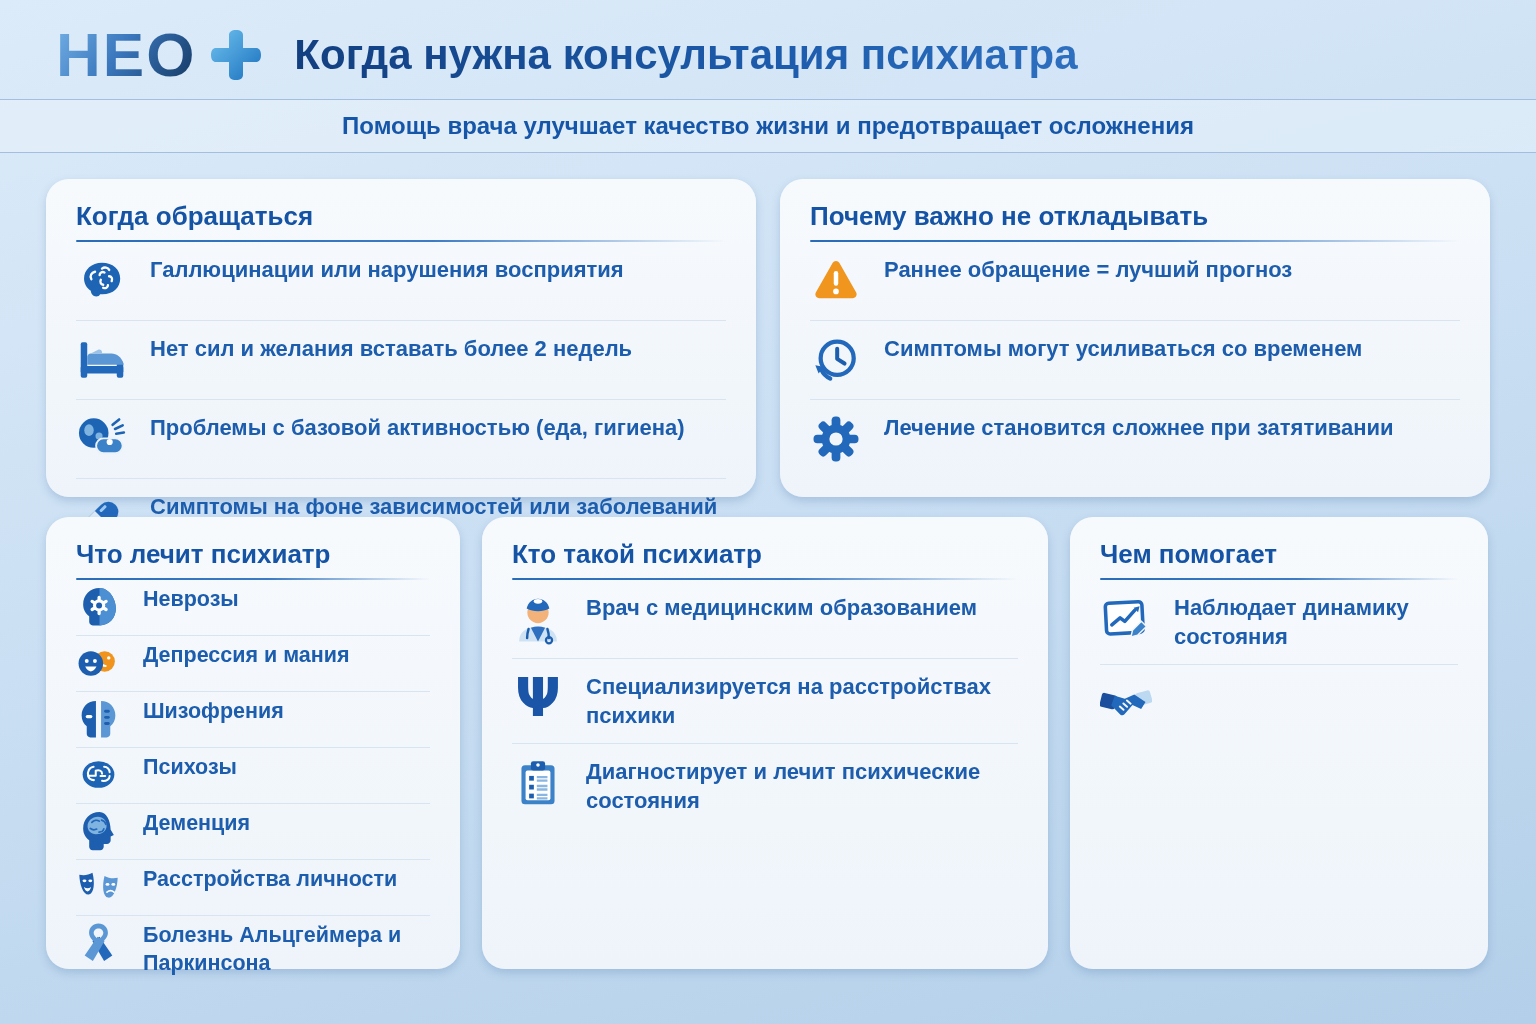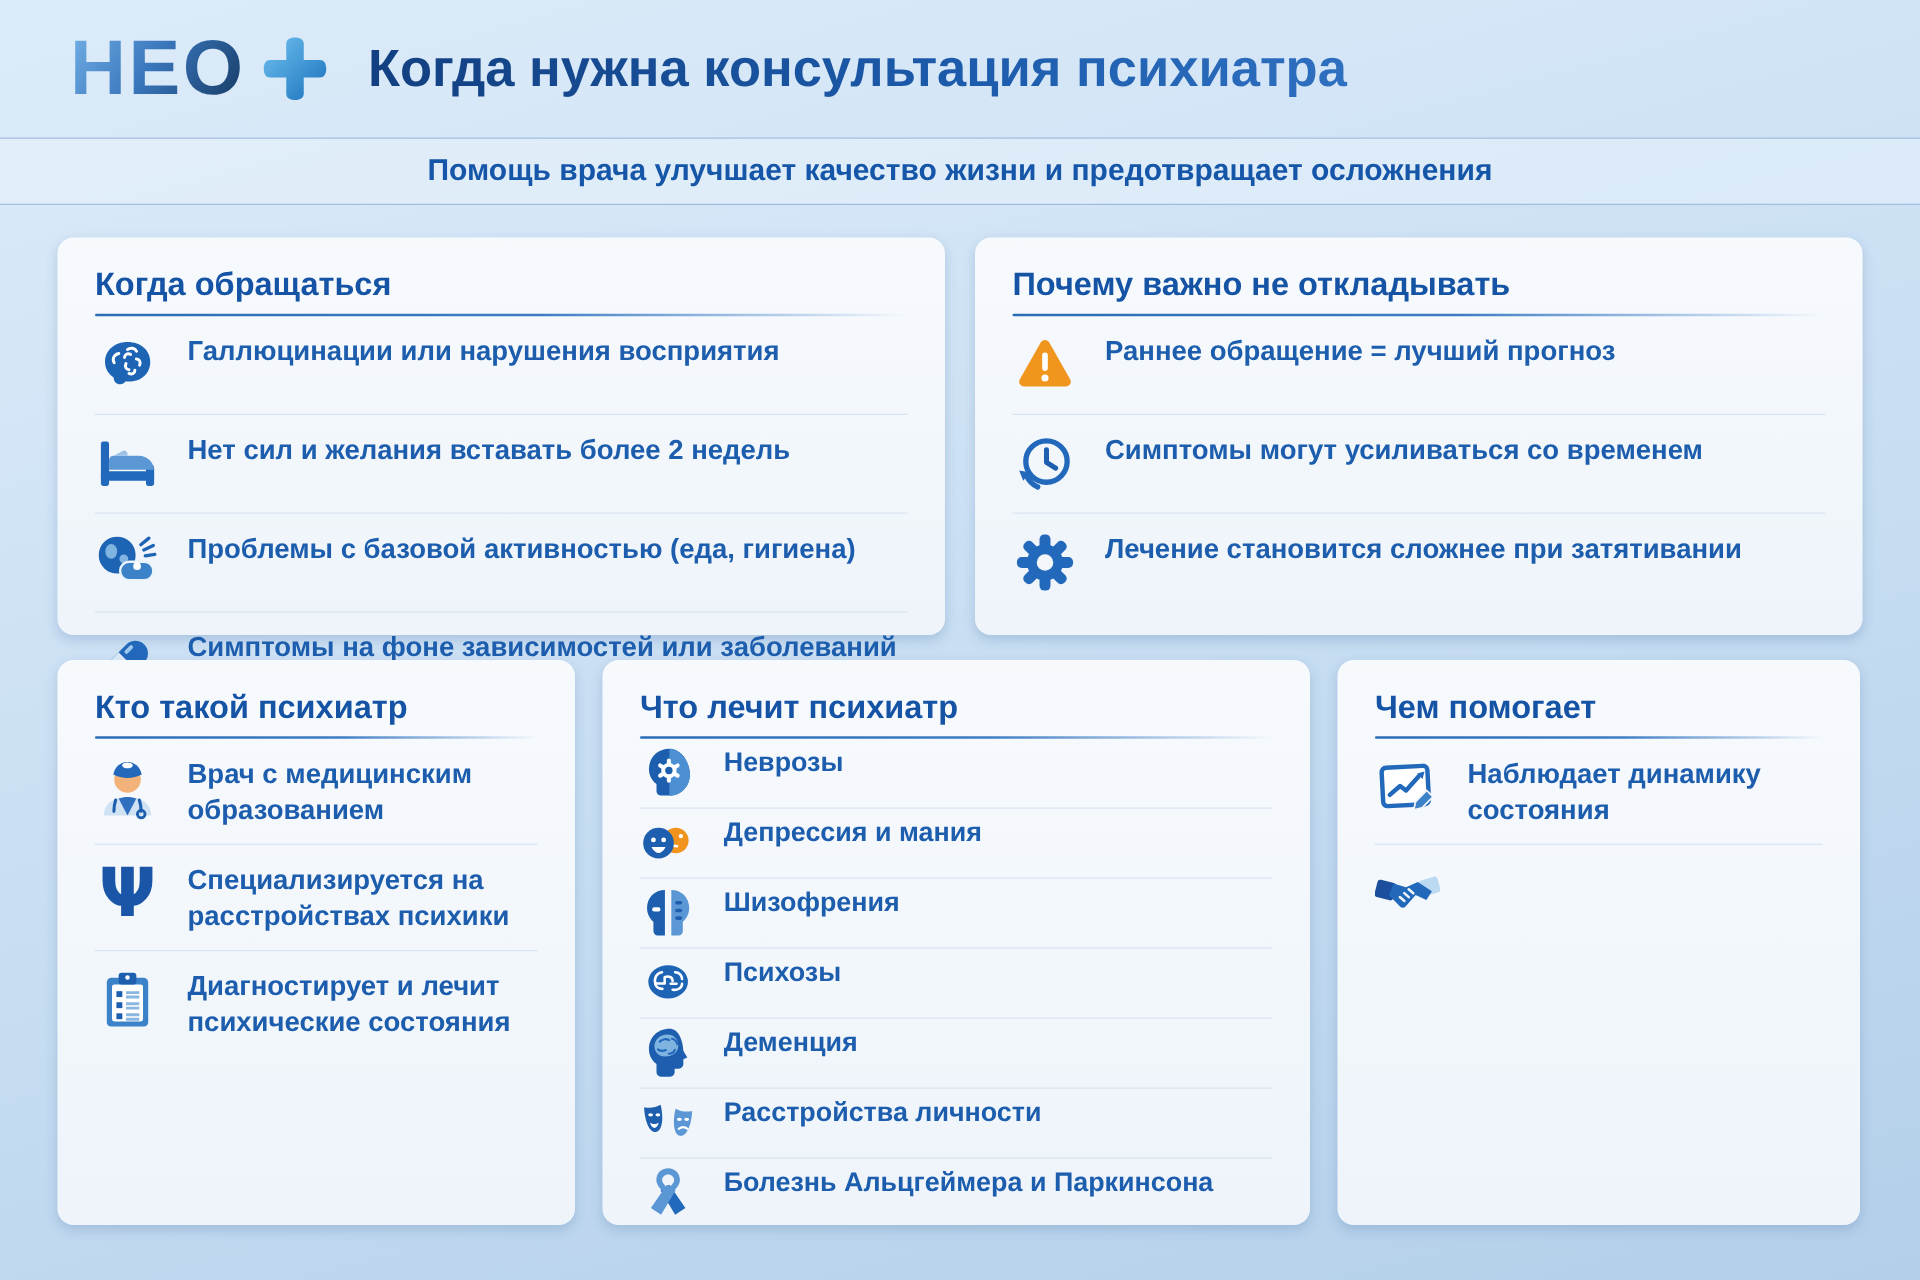--- a/index.html
+++ b/index.html
@@ -17,34 +17,34 @@
     -webkit-background-clip:text;background-clip:text;color:transparent;
     text-shadow:none;
   }
   .logo-plus{width:56px;height:56px;display:block;}
   .page-title{
     margin:0;font-size:42px;font-weight:bold;line-height:1.1;
     background:linear-gradient(90deg,#123f80 0%,#1c5bab 60%,#2e6fc0 100%);
     -webkit-background-clip:text;background-clip:text;color:transparent;
   }
   .subtitle-bar{
-    margin-top:14px;
+    margin-top:3px;
     border-top:1px solid rgba(130,165,212,.65);
     border-bottom:1px solid rgba(130,165,212,.65);
     background:rgba(233,243,251,.5);
     text-align:center;padding:12px 0;
     font-size:24px;font-weight:bold;color:#1656a8;
   }
   
   .main{padding:26px 46px 0;}
   .row-top{display:grid;grid-template-columns:1fr 1fr;gap:24px;margin-bottom:20px;}
   .row-bottom{display:grid;grid-template-columns:414px 566px 418px;gap:22px;}
   .card{
     background:linear-gradient(180deg,#f7fafd 0%,#eef4fa 100%);
-    border-radius:13px;
+    border-radius:23px;
     box-shadow:0 4px 9px rgba(90,130,180,.30);
     padding:16px 30px 8px;
     box-sizing:border-box;
   }
   .card.tall{height:452px;}
   .card.short{height:318px;}
   .card-title{
     margin:0;font-size:26px;font-weight:bold;color:#1553a5;
     padding:6px 0 10px;position:relative;
   }
@@ -194,20 +194,128 @@
             </svg>
           </span>
           <span class="label">Лечение становится сложнее при затятивании</span>
         </li>
       </ul>
     </section>
   </div>
 
   <div class="row-bottom">
 
+    <section class="card tall compact">
+      <h2 class="card-title">Что лечит психиатр</h2>
+      <ul class="items">
+        <li class="item">
+          <span class="icon">
+            <svg viewBox="0 0 44 44">
+              <path d="M23 3C13.5 3 7 10 7 19c0 5 2.4 9 5.9 11.5V36c0 2 1.5 3.5 3.5 3.5H23c9.5 0 16-7.5 16-16.5S32.5 3 23 3z" fill="#1d5fae"></path>
+              <path d="M23 3c9.5 0 16 11 16 20S32.5 39.5 23 39.5z" fill="#4c8fd2"></path>
+              <g fill="#fff">
+                <rect x="21" y="10.5" width="3.2" height="19" rx="1.6"></rect>
+                <rect x="21" y="10.5" width="3.2" height="19" rx="1.6" transform="rotate(60 22.6 20)"></rect>
+                <rect x="21" y="10.5" width="3.2" height="19" rx="1.6" transform="rotate(120 22.6 20)"></rect>
+                <circle cx="22.6" cy="20" r="6"></circle>
+              </g>
+              <circle cx="22.6" cy="20" r="2.9" fill="#1d5fae"></circle>
+            </svg>
+          </span>
+          <span class="label">Неврозы</span>
+        </li>
+        <li class="item">
+          <span class="icon">
+            <svg viewBox="0 0 44 44">
+              <circle cx="28" cy="20" r="10" fill="#f0941d"></circle>
+              <path d="M23.5 21c1.2 2.2 3.3 3.4 5.5 3.4" stroke="#fff" stroke-width="2" fill="none" stroke-linecap="round"></path>
+              <circle cx="32" cy="16.5" r="1.7" fill="#fff"></circle>
+              <circle cx="14.5" cy="22" r="12" fill="#1d5fae"></circle>
+              <circle cx="10.5" cy="19.5" r="1.9" fill="#fff"></circle>
+              <circle cx="18.5" cy="19.5" r="1.9" fill="#fff"></circle>
+              <path d="M9 25c1.5 3.2 4 4.8 5.5 4.8s4-1.6 5.5-4.8z" fill="#fff"></path>
+            </svg>
+          </span>
+          <span class="label">Депрессия и мания</span>
+        </li>
+        <li class="item">
+          <span class="icon">
+            <svg viewBox="0 0 44 44">
+              <path d="M19.5 4C11.5 4 5.5 10 5.5 18c0 4.5 2 8.2 5 10.7V36c0 2 1.5 3.5 3.5 3.5h5.5z" fill="#1d5fae"></path>
+              <path d="M24.5 4c8 0 14 6 14 14 0 4.5-2 8.2-5 10.7V36c0 2-1.5 3.5-3.5 3.5h-5.5z" fill="#5b97d4"></path>
+              <rect x="9.5" y="17.5" width="6.5" height="3.2" rx="1.6" fill="#fff"></rect>
+              <g fill="#1d5fae">
+                <rect x="27.5" y="12.5" width="5.5" height="2.8" rx="1.4"></rect>
+                <rect x="27.5" y="18.5" width="5.5" height="2.8" rx="1.4"></rect>
+                <rect x="27.5" y="24.5" width="5.5" height="2.8" rx="1.4"></rect>
+              </g>
+            </svg>
+          </span>
+          <span class="label">Шизофрения</span>
+        </li>
+        <li class="item">
+          <span class="icon">
+            <svg viewBox="0 0 44 44">
+              <ellipse cx="22" cy="21" rx="15.5" ry="13" fill="#1d64b5"></ellipse>
+              <g stroke="#fff" stroke-width="2" fill="none" stroke-linecap="round" stroke-linejoin="round">
+                <path d="M12 22.5c-1.2-4.2 1-8.5 5.2-9"></path>
+                <path d="M17.5 26.5c-3.2 0-5.5-2-5.5-4.2h7.3v-5c3-1.2 6.2 0 6.2 3"></path>
+                <path d="M27.5 13.5c3.2 0 5.4 2.6 5.4 5.3"></path>
+                <path d="M25.5 27.2c4.2.5 7.4-1.6 7.4-4.7"></path>
+                <path d="M24 22.5h4.5"></path>
+              </g>
+            </svg>
+          </span>
+          <span class="label">Психозы</span>
+        </li>
+        <li class="item">
+          <span class="icon">
+            <svg viewBox="0 0 44 44">
+              <path d="M23 3c-9.5 0-16 7-16 16 0 5 2.4 9 5.9 11.5V37c0 1.9 1.5 3.4 3.4 3.4h7.4c1.9 0 3.4-1.5 3.4-3.4v-2.8h3.2c2 0 3.6-1.6 3.6-3.6v-3.8l3.1-1.4-3.1-5.2C33.5 11.5 30 3 23 3z" fill="#1d5fae"></path>
+              <path d="M21.5 7.5c-6 0-10.2 4.2-10.2 9.3 0 4.2 3.2 7.8 8.2 7.8 6.2 0 10.4-3.1 10.4-8.3s-3.4-8.8-8.4-8.8z" fill="#7fb3e0"></path>
+              <g stroke="#2268bb" stroke-width="1.7" fill="none" stroke-linecap="round">
+                <path d="M15.5 13c2-2 5.2-2.6 7.2-1.1"></path>
+                <path d="M14 19c2 1.6 4.2 1.6 6.2.6"></path>
+                <path d="M22.5 22.5c2.1 0 4.2-1 4.7-3.1"></path>
+                <path d="M25 10.8c2.1.5 3.7 2.1 4.2 4.2"></path>
+              </g>
+            </svg>
+          </span>
+          <span class="label">Деменция</span>
+        </li>
+        <li class="item">
+          <span class="icon">
+            <svg viewBox="0 0 44 44">
+              <path d="M4.5 8.5c4.3 1.6 8.7 1.6 13 0 1.1 9.7-1.1 20.5-6.5 20.5S3.4 18.2 4.5 8.5z" fill="#1d5fae" transform="rotate(-8 11 18)"></path>
+              <path d="M26.5 11.5c4.3 1.6 8.7 1.6 13 0 1.1 9.7-1.1 20.5-6.5 20.5s-7.6-10.8-6.5-20.5z" fill="#5b97d4" transform="rotate(8 33 21)"></path>
+              <g fill="#fff">
+                <ellipse cx="8.3" cy="15.5" rx="1.9" ry="1.3"></ellipse>
+                <ellipse cx="14" cy="15.5" rx="1.9" ry="1.3"></ellipse>
+                <path d="M7.8 21.5c2.1 1.6 4.8 1.6 6.9 0-.5 2.7-2.1 4.3-3.4 4.3s-3-1.6-3.5-4.3z"></path>
+                <ellipse cx="30.8" cy="19" rx="1.9" ry="1.3"></ellipse>
+                <ellipse cx="36.5" cy="19" rx="1.9" ry="1.3"></ellipse>
+              </g>
+              <path d="M30.3 26.5c2.1-1.7 4.8-1.7 6.9 0" stroke="#fff" stroke-width="1.7" fill="none" stroke-linecap="round"></path>
+            </svg>
+          </span>
+          <span class="label">Расстройства личности</span>
+        </li>
+        <li class="item">
+          <span class="icon">
+            <svg viewBox="0 0 44 44">
+              <path d="M16 19.5L27.5 39l8-5.3L23 15.5z" fill="#2268bb"></path>
+              <path d="M28 19.5L16.5 39l-8-5.3L21 15.5z" fill="#5b97d4"></path>
+              <path d="M22 2.5c-5.3 0-9.2 4-9.2 9 0 4.3 2.7 6.8 9.2 13 6.5-6.2 9.2-8.7 9.2-13 0-5-3.9-9-9.2-9zm0 4.9c2.7 0 4.7 2 4.7 4.3 0 2-1.6 3.8-4.7 6.7-3.1-2.9-4.7-4.7-4.7-6.7 0-2.3 2-4.3 4.7-4.3z" fill="#5b97d4"></path>
+            </svg>
+          </span>
+          <span class="label">Болезнь Альцгеймера и Паркинсона</span>
+        </li>
+      </ul>
+    </section>
+
     <section class="card tall roomy">
       <h2 class="card-title">Кто такой психиатр</h2>
       <ul class="items">
         <li class="item">
           <span class="icon">
             <svg viewBox="0 0 44 44">
               <path d="M6 41c0-8.5 7.2-12.6 16-12.6S38 32.5 38 41z" fill="#cfe2f4"></path>
               <path d="M16 29.5L22 41l6-11.5c-2-.7-4-1.1-6-1.1s-4 .4-6 1.1z" fill="#2f6fbf"></path>
               <circle cx="22" cy="16.5" r="9" fill="#f2b279"></circle>
               <path d="M12.4 13.2c1-5.2 5-8.4 9.6-8.4s8.6 3.2 9.6 8.4c-3 1.6-6.1 2.3-9.6 2.3s-6.6-.7-9.6-2.3z" fill="#2268bb"></path>
@@ -239,128 +347,20 @@
               <g stroke="#8ab6e2" stroke-width="2">
                 <path d="M21 17h9M21 20h9M21 24.5h9M21 27.5h9M21 32h9M21 35h9"></path>
               </g>
             </svg>
           </span>
           <span class="label">Диагностирует и лечит психические состояния</span>
         </li>
       </ul>
     </section>
 
-    <section class="card tall compact">
-      <h2 class="card-title">Что лечит психиатр</h2>
-      <ul class="items">
-        <li class="item">
-          <span class="icon">
-            <svg viewBox="0 0 44 44">
-              <path d="M23 3C13.5 3 7 10 7 19c0 5 2.4 9 5.9 11.5V36c0 2 1.5 3.5 3.5 3.5H23c9.5 0 16-7.5 16-16.5S32.5 3 23 3z" fill="#1d5fae"></path>
-              <path d="M23 3c9.5 0 16 11 16 20S32.5 39.5 23 39.5z" fill="#4c8fd2"></path>
-              <g fill="#fff">
-                <rect x="21" y="10.5" width="3.2" height="19" rx="1.6"></rect>
-                <rect x="21" y="10.5" width="3.2" height="19" rx="1.6" transform="rotate(60 22.6 20)"></rect>
-                <rect x="21" y="10.5" width="3.2" height="19" rx="1.6" transform="rotate(120 22.6 20)"></rect>
-                <circle cx="22.6" cy="20" r="6"></circle>
-              </g>
-              <circle cx="22.6" cy="20" r="2.9" fill="#1d5fae"></circle>
-            </svg>
-          </span>
-          <span class="label">Неврозы</span>
-        </li>
-        <li class="item">
-          <span class="icon">
-            <svg viewBox="0 0 44 44">
-              <circle cx="28" cy="20" r="10" fill="#f0941d"></circle>
-              <path d="M23.5 21c1.2 2.2 3.3 3.4 5.5 3.4" stroke="#fff" stroke-width="2" fill="none" stroke-linecap="round"></path>
-              <circle cx="32" cy="16.5" r="1.7" fill="#fff"></circle>
-              <circle cx="14.5" cy="22" r="12" fill="#1d5fae"></circle>
-              <circle cx="10.5" cy="19.5" r="1.9" fill="#fff"></circle>
-              <circle cx="18.5" cy="19.5" r="1.9" fill="#fff"></circle>
-              <path d="M9 25c1.5 3.2 4 4.8 5.5 4.8s4-1.6 5.5-4.8z" fill="#fff"></path>
-            </svg>
-          </span>
-          <span class="label">Депрессия и мания</span>
-        </li>
-        <li class="item">
-          <span class="icon">
-            <svg viewBox="0 0 44 44">
-              <path d="M19.5 4C11.5 4 5.5 10 5.5 18c0 4.5 2 8.2 5 10.7V36c0 2 1.5 3.5 3.5 3.5h5.5z" fill="#1d5fae"></path>
-              <path d="M24.5 4c8 0 14 6 14 14 0 4.5-2 8.2-5 10.7V36c0 2-1.5 3.5-3.5 3.5h-5.5z" fill="#5b97d4"></path>
-              <rect x="9.5" y="17.5" width="6.5" height="3.2" rx="1.6" fill="#fff"></rect>
-              <g fill="#1d5fae">
-                <rect x="27.5" y="12.5" width="5.5" height="2.8" rx="1.4"></rect>
-                <rect x="27.5" y="18.5" width="5.5" height="2.8" rx="1.4"></rect>
-                <rect x="27.5" y="24.5" width="5.5" height="2.8" rx="1.4"></rect>
-              </g>
-            </svg>
-          </span>
-          <span class="label">Шизофрения</span>
-        </li>
-        <li class="item">
-          <span class="icon">
-            <svg viewBox="0 0 44 44">
-              <ellipse cx="22" cy="21" rx="15.5" ry="13" fill="#1d64b5"></ellipse>
-              <g stroke="#fff" stroke-width="2" fill="none" stroke-linecap="round" stroke-linejoin="round">
-                <path d="M12 22.5c-1.2-4.2 1-8.5 5.2-9"></path>
-                <path d="M17.5 26.5c-3.2 0-5.5-2-5.5-4.2h7.3v-5c3-1.2 6.2 0 6.2 3"></path>
-                <path d="M27.5 13.5c3.2 0 5.4 2.6 5.4 5.3"></path>
-                <path d="M25.5 27.2c4.2.5 7.4-1.6 7.4-4.7"></path>
-                <path d="M24 22.5h4.5"></path>
-              </g>
-            </svg>
-          </span>
-          <span class="label">Психозы</span>
-        </li>
-        <li class="item">
-          <span class="icon">
-            <svg viewBox="0 0 44 44">
-              <path d="M23 3c-9.5 0-16 7-16 16 0 5 2.4 9 5.9 11.5V37c0 1.9 1.5 3.4 3.4 3.4h7.4c1.9 0 3.4-1.5 3.4-3.4v-2.8h3.2c2 0 3.6-1.6 3.6-3.6v-3.8l3.1-1.4-3.1-5.2C33.5 11.5 30 3 23 3z" fill="#1d5fae"></path>
-              <path d="M21.5 7.5c-6 0-10.2 4.2-10.2 9.3 0 4.2 3.2 7.8 8.2 7.8 6.2 0 10.4-3.1 10.4-8.3s-3.4-8.8-8.4-8.8z" fill="#7fb3e0"></path>
-              <g stroke="#2268bb" stroke-width="1.7" fill="none" stroke-linecap="round">
-                <path d="M15.5 13c2-2 5.2-2.6 7.2-1.1"></path>
-                <path d="M14 19c2 1.6 4.2 1.6 6.2.6"></path>
-                <path d="M22.5 22.5c2.1 0 4.2-1 4.7-3.1"></path>
-                <path d="M25 10.8c2.1.5 3.7 2.1 4.2 4.2"></path>
-              </g>
-            </svg>
-          </span>
-          <span class="label">Деменция</span>
-        </li>
-        <li class="item">
-          <span class="icon">
-            <svg viewBox="0 0 44 44">
-              <path d="M4.5 8.5c4.3 1.6 8.7 1.6 13 0 1.1 9.7-1.1 20.5-6.5 20.5S3.4 18.2 4.5 8.5z" fill="#1d5fae" transform="rotate(-8 11 18)"></path>
-              <path d="M26.5 11.5c4.3 1.6 8.7 1.6 13 0 1.1 9.7-1.1 20.5-6.5 20.5s-7.6-10.8-6.5-20.5z" fill="#5b97d4" transform="rotate(8 33 21)"></path>
-              <g fill="#fff">
-                <ellipse cx="8.3" cy="15.5" rx="1.9" ry="1.3"></ellipse>
-                <ellipse cx="14" cy="15.5" rx="1.9" ry="1.3"></ellipse>
-                <path d="M7.8 21.5c2.1 1.6 4.8 1.6 6.9 0-.5 2.7-2.1 4.3-3.4 4.3s-3-1.6-3.5-4.3z"></path>
-                <ellipse cx="30.8" cy="19" rx="1.9" ry="1.3"></ellipse>
-                <ellipse cx="36.5" cy="19" rx="1.9" ry="1.3"></ellipse>
-              </g>
-              <path d="M30.3 26.5c2.1-1.7 4.8-1.7 6.9 0" stroke="#fff" stroke-width="1.7" fill="none" stroke-linecap="round"></path>
-            </svg>
-          </span>
-          <span class="label">Расстройства личности</span>
-        </li>
-        <li class="item">
-          <span class="icon">
-            <svg viewBox="0 0 44 44">
-              <path d="M16 19.5L27.5 39l8-5.3L23 15.5z" fill="#2268bb"></path>
-              <path d="M28 19.5L16.5 39l-8-5.3L21 15.5z" fill="#5b97d4"></path>
-              <path d="M22 2.5c-5.3 0-9.2 4-9.2 9 0 4.3 2.7 6.8 9.2 13 6.5-6.2 9.2-8.7 9.2-13 0-5-3.9-9-9.2-9zm0 4.9c2.7 0 4.7 2 4.7 4.3 0 2-1.6 3.8-4.7 6.7-3.1-2.9-4.7-4.7-4.7-6.7 0-2.3 2-4.3 4.7-4.3z" fill="#5b97d4"></path>
-            </svg>
-          </span>
-          <span class="label">Болезнь Альцгеймера и Паркинсона</span>
-        </li>
-      </ul>
-    </section>
-
     <section class="card tall roomy">
       <h2 class="card-title">Чем помогает</h2>
       <ul class="items">
         <li class="item">
           <span class="icon">
             <svg viewBox="0 0 44 44">
               <rect x="5" y="8" width="31" height="26" rx="3" fill="#fff" stroke="#2268bb" stroke-width="3" transform="rotate(-3 20 21)"></rect>
               <path d="M10 27l7-6 4 3 8.5-9.5" stroke="#2268bb" stroke-width="3" fill="none" stroke-linecap="round" stroke-linejoin="round"></path>
               <path d="M28.5 12.5l5-1.3-1.3 5z" fill="#2268bb"></path>
               <path d="M27.5 31.5l7.5-7.5 4.3 4.3-7.5 7.5-5.6 1.3z" fill="#3b82c9" stroke="#f2f6fb" stroke-width="1.2"></path>

